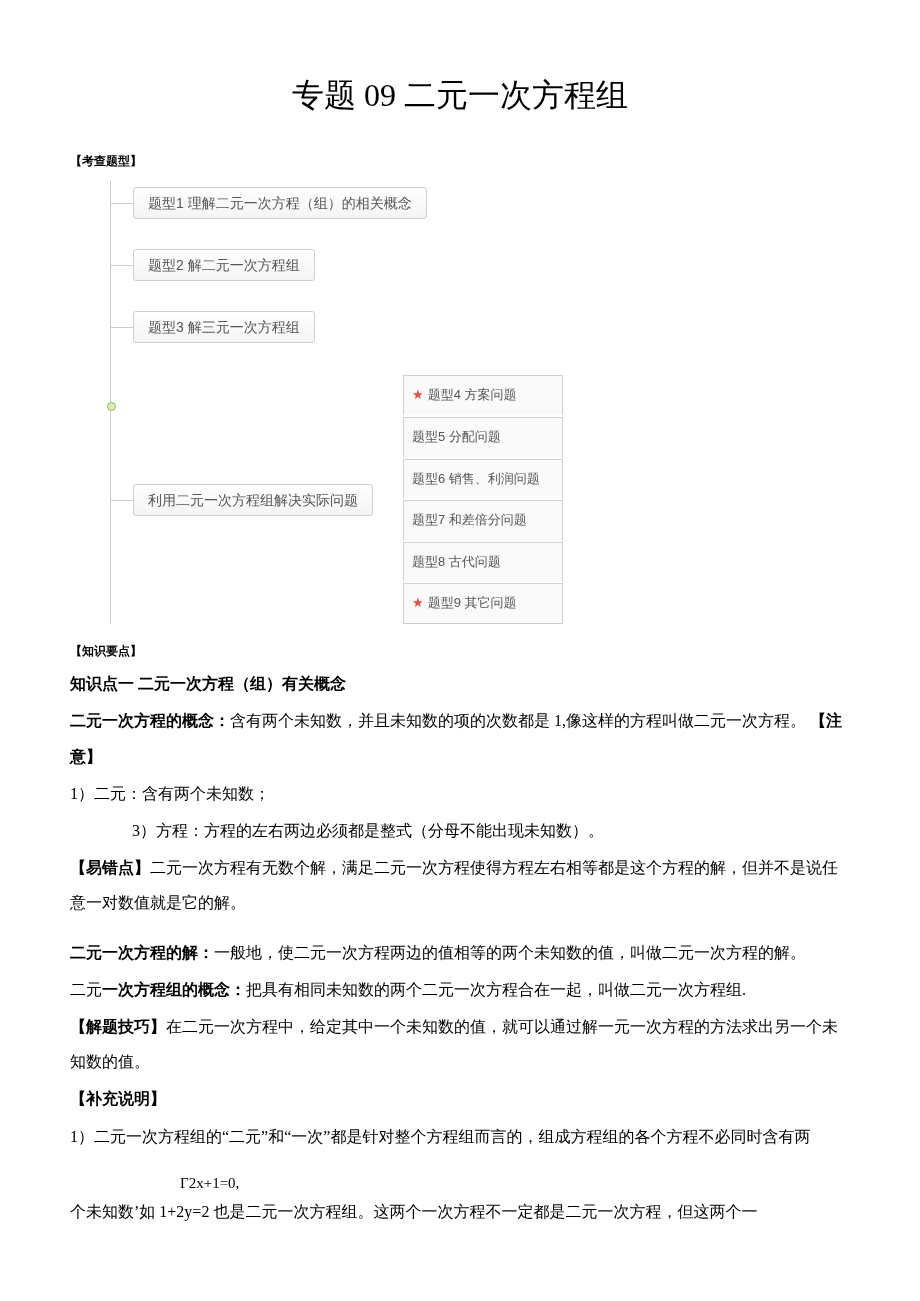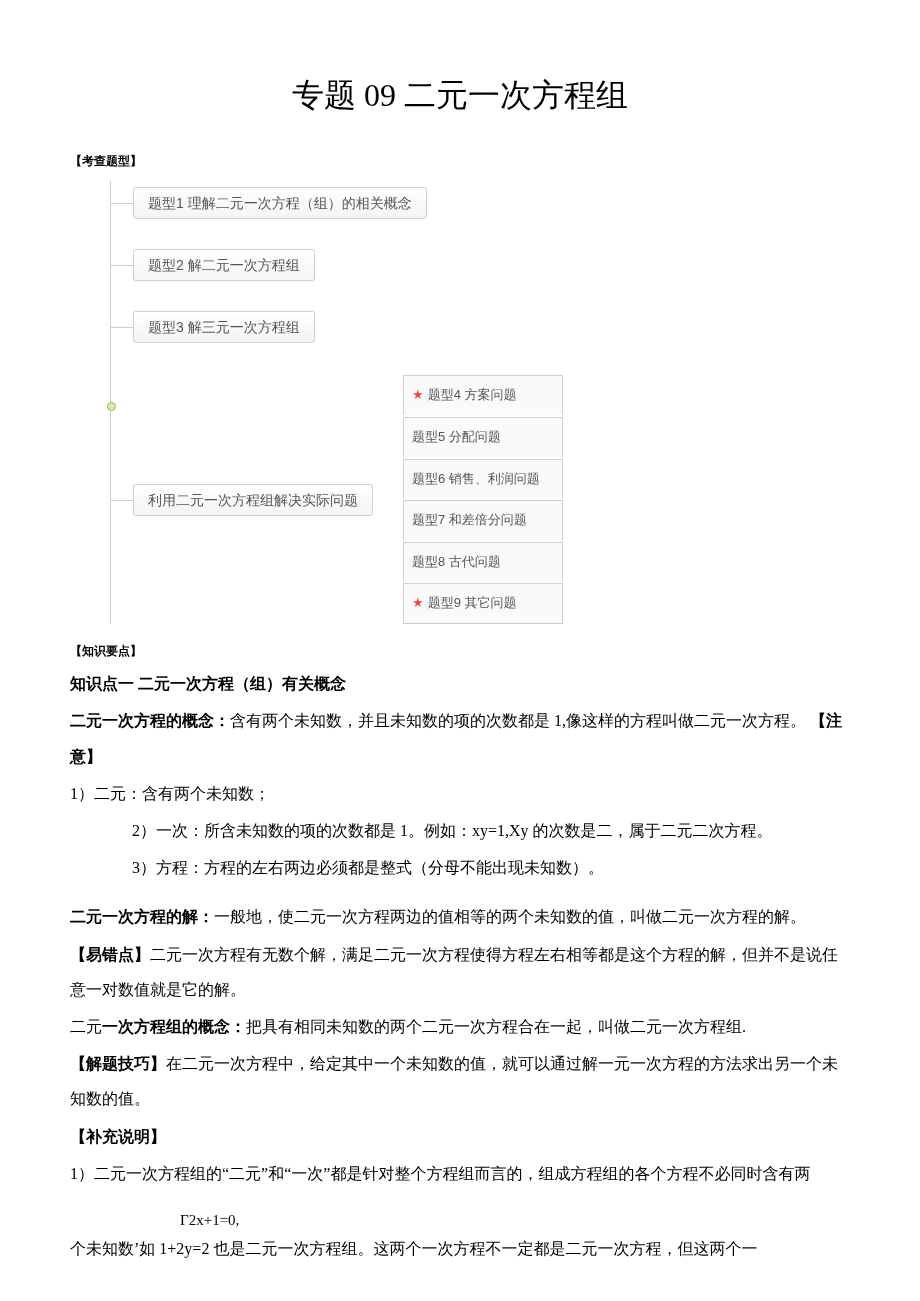--- a/index.html
+++ b/index.html
@@ -151,29 +151,28 @@
 
   <div class="section-tag">【知识要点】</div>
 
   <div class="para bold">知识点一 二元一次方程（组）有关概念</div>
 
   <div class="para">
     <span class="bold">二元一次方程的概念：</span><span>含有两个未知数，并且未知数的项的次数都是 1,像这样的方程叫做二元一次方程。</span>
     <span class="bold">【注意】</span>
   </div>
   <div class="para">1）二元：含有两个未知数；</div>
-  <div class="para indent1">2）一次：所含未知数的项的次数都是 1。例如：xy=1,Xy 的次数是二，属于二元二次方程。</div>
   <div class="para indent1">3）方程：方程的左右两边必须都是整式（分母不能出现未知数）。</div>
+
+  <div class="para">
+    <span class="bold">【易错点】</span><span>二元一次方程有无数个解，满足二元一次方程使得方程左右相等都是这个方程的解，但并不是说任意一对数值就是它的解。</span>
+  </div>
 
   <div class="para" style="margin-top:14px">
     <span class="bold">二元一次方程的解：</span><span>一般地，使二元一次方程两边的值相等的两个未知数的值，叫做二元一次方程的解。</span>
-  </div>
-
-  <div class="para">
-    <span class="bold">【易错点】</span><span>二元一次方程有无数个解，满足二元一次方程使得方程左右相等都是这个方程的解，但并不是说任意一对数值就是它的解。</span>
   </div>
 
   <div class="para">
     <span>二元</span><span class="bold">一次方程组的概念：</span><span>把具有相同未知数的两个二元一次方程合在一起，叫做二元一次方程组.</span>
   </div>
 
   <div class="para">
     <span class="bold">【解题技巧】</span><span>在二元一次方程中，给定其中一个未知数的值，就可以通过解一元一次方程的方法求出另一个未知数的值。</span>
   </div>
 

